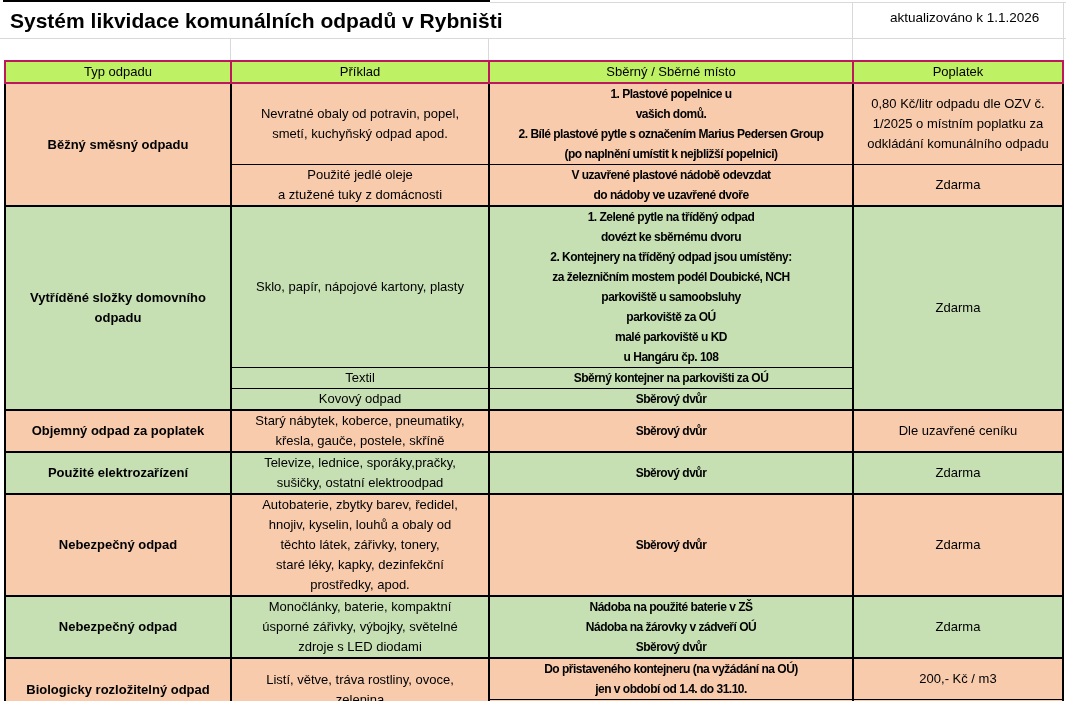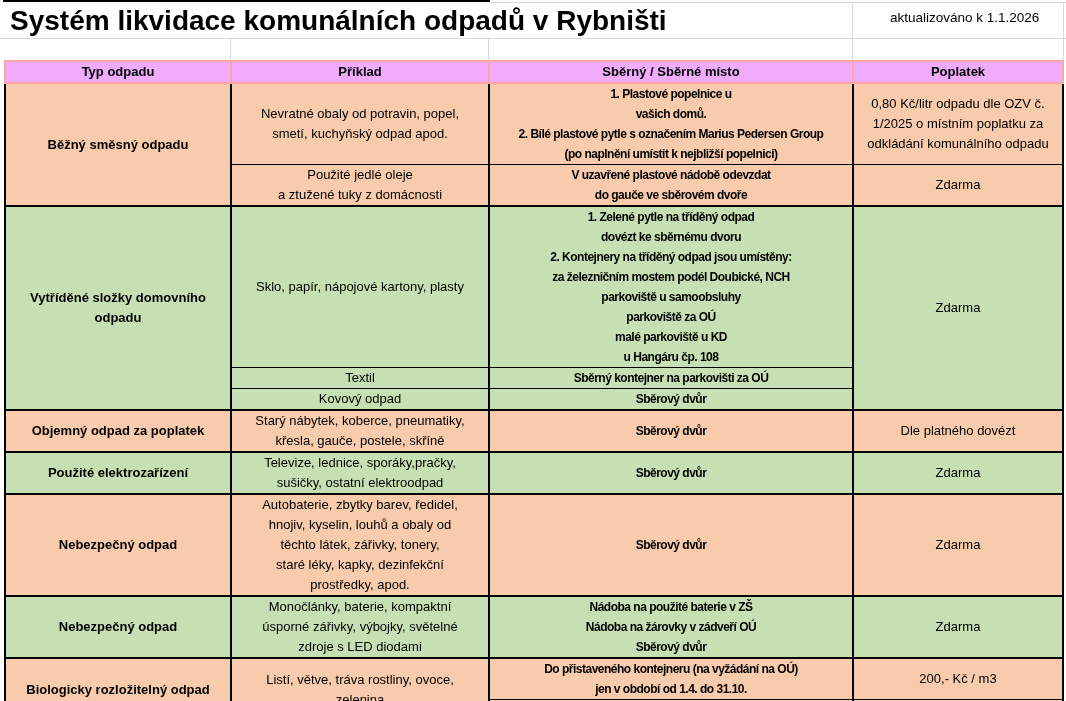--- a/index.html
+++ b/index.html
@@ -11,21 +11,21 @@
   }
   .sheet { position: relative; width: 1066px; height: 701px; }
 
   
   .gridline { position: absolute; background: #d9d9d9; }
   .gl-h { height: 1px; }
   .gl-v { width: 1px; }
   .title-top-border { position: absolute; left: 3px; top: 0; width: 487px; height: 2px; background: #000; }
   .sheet-title {
     position: absolute; left: 10px; top: 4px; width: 800px; height: 34px;
-    font-size: 28px; font-weight: bold; color: #000;
+    font-size: 21px; font-weight: bold; color: #000;
     white-space: pre; line-height: 34px;
   }
   .updated {
     position: absolute; left: 856px; top: 10px; width: 205px;
     font-size: 13.5px; color: #000; white-space: pre; margin-left: 34px;
   }
 
   
   table.waste {
     position: absolute; left: 4px; top: 60px;
@@ -35,22 +35,22 @@
   }
   col.c1 { width: 226px; } col.c2 { width: 258px; }
   col.c3 { width: 364px; } col.c4 { width: 210px; }
 
   th, td {
     padding: 0 2px; text-align: center; vertical-align: middle;
     color: #000; white-space: pre; line-height: 20px; font-size: 13px;
     overflow: hidden;
   }
   th {
-    background: #f0abfc; font-weight: bold;
-    border: 2px solid #fca5a5; height: 19px;
+    background: #bef264; font-weight: normal;
+    border: 2px solid #be185d; height: 19px;
   }
   td { border: 1px solid #000; border-left-width: 2px; border-right-width: 2px; }
   tr.sec td { border-top-width: 2px; }
   tr:last-child td { border-bottom-width: 2px; }
 
   td.typ { font-weight: bold; }
   td.nad { font-weight: bold; font-size: 12px; letter-spacing: -0.5px; text-align: center; }
 
   tr.h19  { height: 19px; }  tr.h20  { height: 20px; }
   tr.h40  { height: 40px; }  tr.h60  { height: 60px; }
@@ -102,21 +102,21 @@
 2. Bílé plastové pytle s označením Marius Pedersen Group
 (po naplnění umístit k nejbližší popelnici)</td>
         <td>0,80 Kč/litr odpadu dle OZV č.
 1/2025 o místním poplatku za
 odkládání komunálního odpadu</td>
       </tr>
       <tr class="h40 bg-o">
         <td>Použité jedlé oleje
 a ztužené tuky z domácnosti</td>
         <td class="nad">V uzavřené plastové nádobě odevzdat
-do gauče ve sběrovém dvoře</td>
+do nádoby ve uzavřené dvoře</td>
         <td>Zdarma</td>
       </tr>
 
       <tr class="h160 bg-g sec">
         <td class="typ" rowspan="3">Vytříděné složky domovního
 odpadu</td>
         <td>Sklo, papír, nápojové kartony, plasty</td>
         <td class="nad">1. Zelené pytle na tříděný odpad
 dovézt ke sběrnému dvoru
 2. Kontejnery na tříděný odpad jsou umístěny:
@@ -134,21 +134,21 @@
       <tr class="h20 bg-g">
         <td>Kovový odpad</td>
         <td class="nad">Sběrový dvůr</td>
       </tr>
 
       <tr class="h40 bg-o sec">
         <td class="typ">Objemný odpad za poplatek</td>
         <td>Starý nábytek, koberce, pneumatiky,
 křesla, gauče, postele, skříně</td>
         <td class="nad">Sběrový dvůr</td>
-        <td>Dle platného dovézt</td>
+        <td>Dle uzavřené ceníku</td>
       </tr>
 
       <tr class="h40 bg-g sec">
         <td class="typ">Použité elektrozařízení</td>
         <td>Televize, lednice, sporáky,pračky,
 sušičky, ostatní elektroodpad</td>
         <td class="nad">Sběrový dvůr</td>
         <td>Zdarma</td>
       </tr>
 

